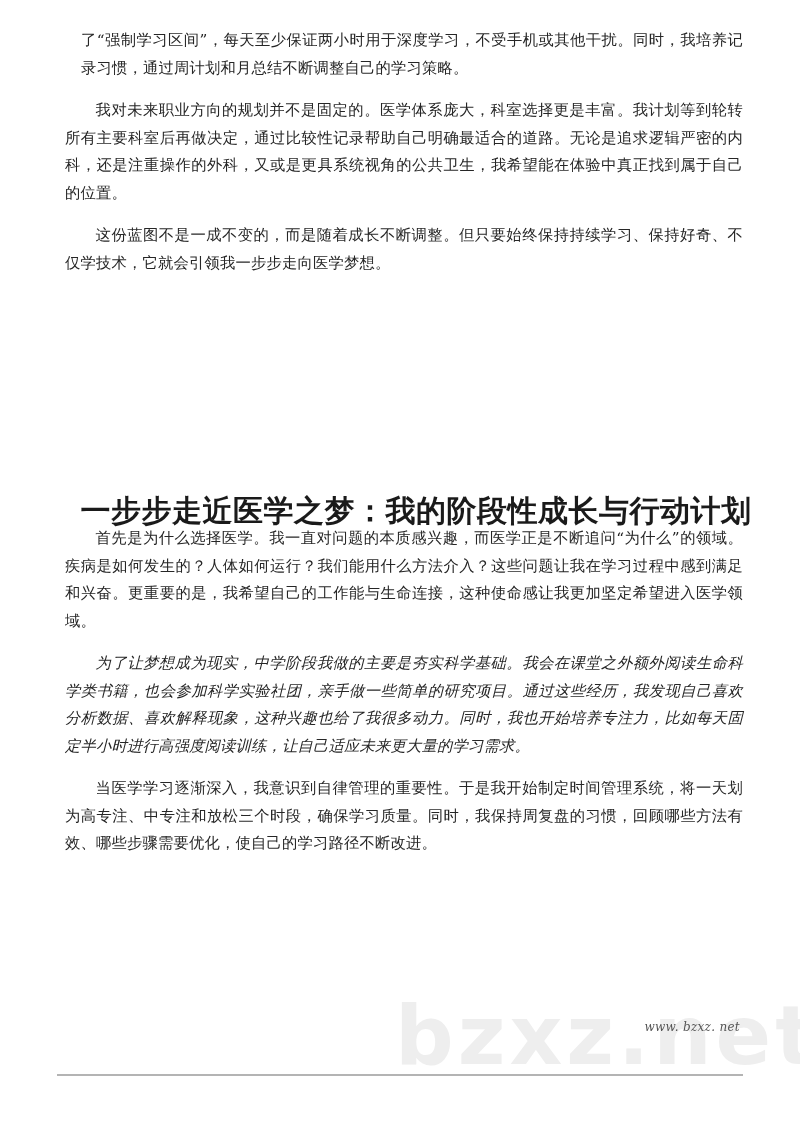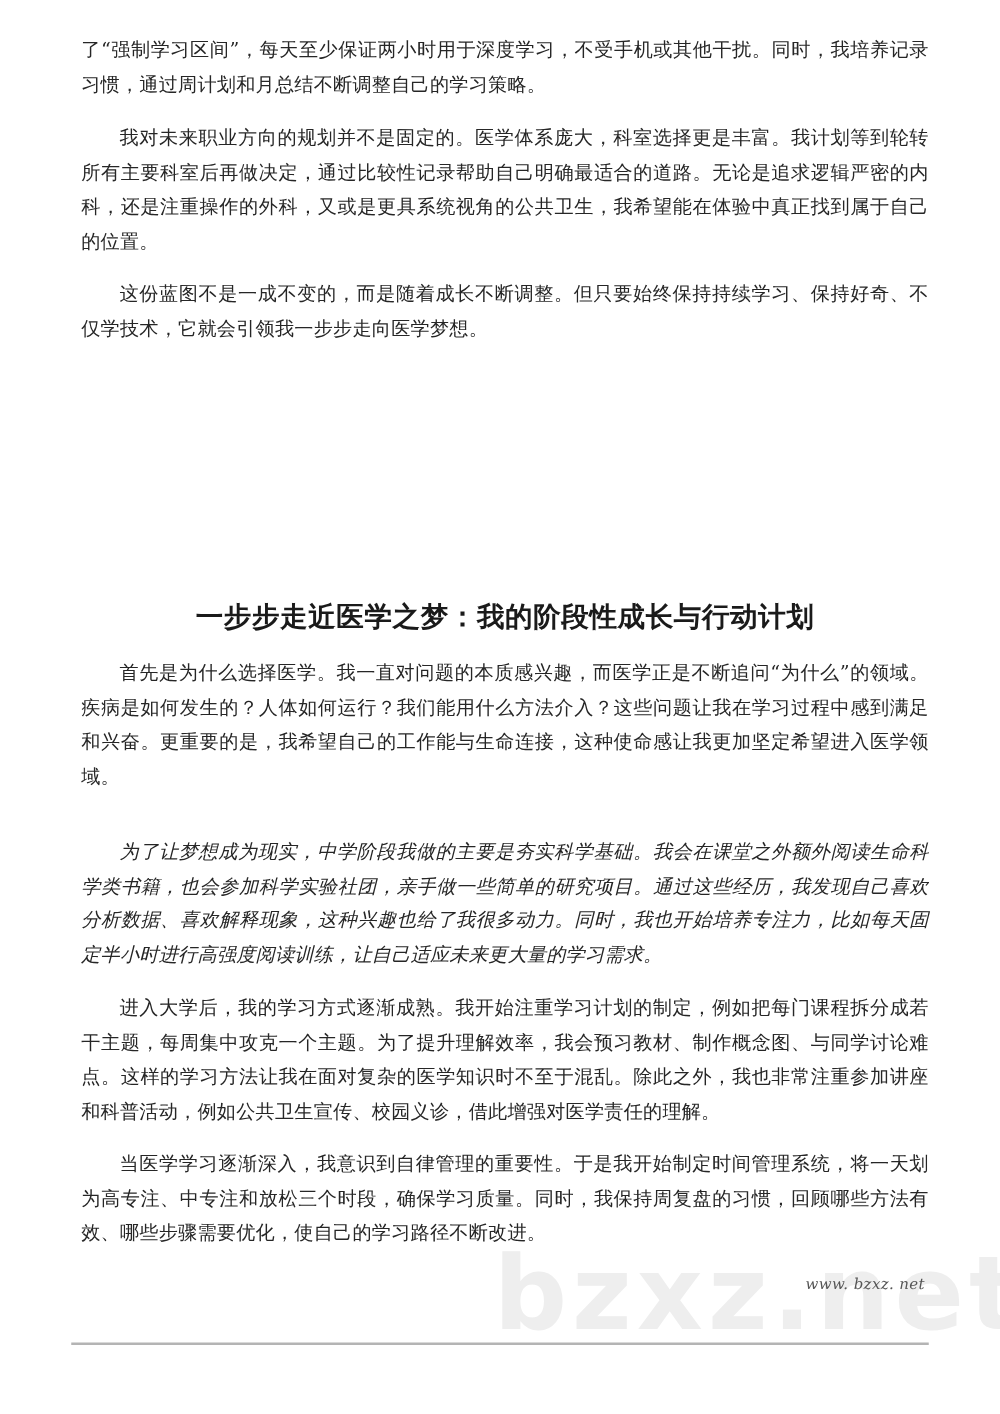--- a/index.html
+++ b/index.html
@@ -34,24 +34,24 @@
       text-indent: 2em;
     }
     .sec1 { position: absolute; left: 0; width: 678px; }
     .title {
       position: absolute;
       left: 0;
       width: 678px;
       text-align: center;
       font-family: "DejaVu Sans", "Liberation Sans", sans-serif;
       font-weight: bold;
-      font-size: 22px;
+      font-size: 30px;
       letter-spacing: 0.5px;
       color: #1a1a1a;
-      margin: 0;
+      margin: 12px;
     }
     .footer-rule {
       position: absolute;
       left: 57px;
       top: 1074px;
       width: 686px;
       height: 2px;
       background: #b4b4b4;
     }
     .footer-url {
@@ -80,29 +80,28 @@
     .above { position: relative; z-index: 1; }
   </style>
 </head>
 <body>
 
 <div class="watermark">bzxz.net</div>
 
 <div class="page above">
 
   <div class="sec1" style="top:27px;">
-    <p class="para" style="margin-bottom:15px;">了“强制学习区间”，每天至少保证两小时用于深度学习，不受手机或其他干扰。同时，我培养记录习惯，通过周计划和月总结不断调整自己的学习策略。</p>
+    <p class="para" style="margin-bottom:15px;margin-left:16px;">了“强制学习区间”，每天至少保证两小时用于深度学习，不受手机或其他干扰。同时，我培养记录习惯，通过周计划和月总结不断调整自己的学习策略。</p>
     <p class="para indent" style="margin-bottom:15px;">我对未来职业方向的规划并不是固定的。医学体系庞大，科室选择更是丰富。我计划等到轮转所有主要科室后再做决定，通过比较性记录帮助自己明确最适合的道路。无论是追求逻辑严密的内科，还是注重操作的外科，又或是更具系统视角的公共卫生，我希望能在体验中真正找到属于自己的位置。</p>
     <p class="para indent">这份蓝图不是一成不变的，而是随着成长不断调整。但只要始终保持持续学习、保持好奇、不仅学技术，它就会引领我一步步走向医学梦想。</p>
   </div>
 
   <h1 class="title" style="top:479px;">一步步走近医学之梦：我的阶段性成长与行动计划</h1>
 
   <div class="sec1" style="top:525px;">
-    <p class="para indent" style="margin-bottom:33px;">首先是为什么选择医学。我一直对问题的本质感兴趣，而医学正是不断追问“为什么”的领域。疾病是如何发生的？人体如何运行？我们能用什么方法介入？这些问题让我在学习过程中感到满足和兴奋。更重要的是，我希望自己的工作能与生命连接，这种使命感让我更加坚定希望进入医学领域。</p>
+    <p class="para indent" style="margin-bottom:15px;">首先是为什么选择医学。我一直对问题的本质感兴趣，而医学正是不断追问“为什么”的领域。疾病是如何发生的？人体如何运行？我们能用什么方法介入？这些问题让我在学习过程中感到满足和兴奋。更重要的是，我希望自己的工作能与生命连接，这种使命感让我更加坚定希望进入医学领域。</p>
     <p class="para indent" style="margin-bottom:15px;font-style:italic;">为了让梦想成为现实，中学阶段我做的主要是夯实科学基础。我会在课堂之外额外阅读生命科学类书籍，也会参加科学实验社团，亲手做一些简单的研究项目。通过这些经历，我发现自己喜欢分析数据、喜欢解释现象，这种兴趣也给了我很多动力。同时，我也开始培养专注力，比如每天固定半小时进行高强度阅读训练，让自己适应未来更大量的学习需求。</p>
-    <p class="para indent" style="margin-bottom:15px;">进入大学后，我的学习方式逐渐成熟。我开始注重学习计划的制定，例如把每门课程拆分成若干主题，每周集中攻克一个主题。为了提升理解效率，我会预习教材、制作概念图、与同学讨论难点。这样的学习方法让我在面对复杂的医学知识时不至于混乱。除此之外，我也非常注重参加讲座和科普活动，例如公共卫生宣传、校园义诊，借此增强对医学责任的理解。</p>
     <p class="para indent">当医学学习逐渐深入，我意识到自律管理的重要性。于是我开始制定时间管理系统，将一天划为高专注、中专注和放松三个时段，确保学习质量。同时，我保持周复盘的习惯，回顾哪些方法有效、哪些步骤需要优化，使自己的学习路径不断改进。</p>
   </div>
 </div>
 
 <div class="footer-rule"></div>
 <div class="footer-url">www. bzxz. net</div>
 
 </body></html>

